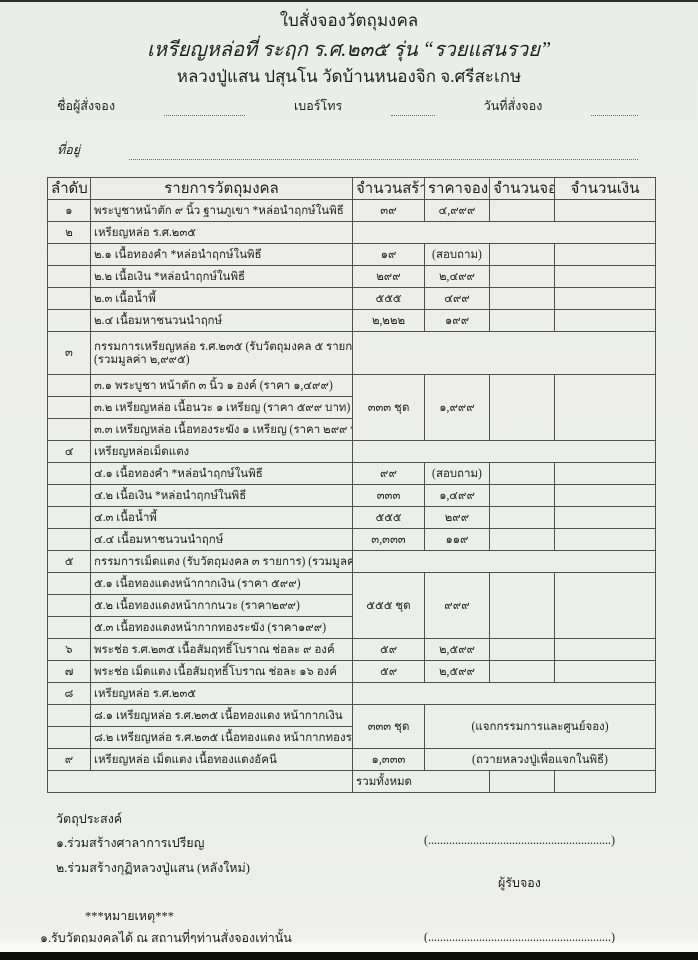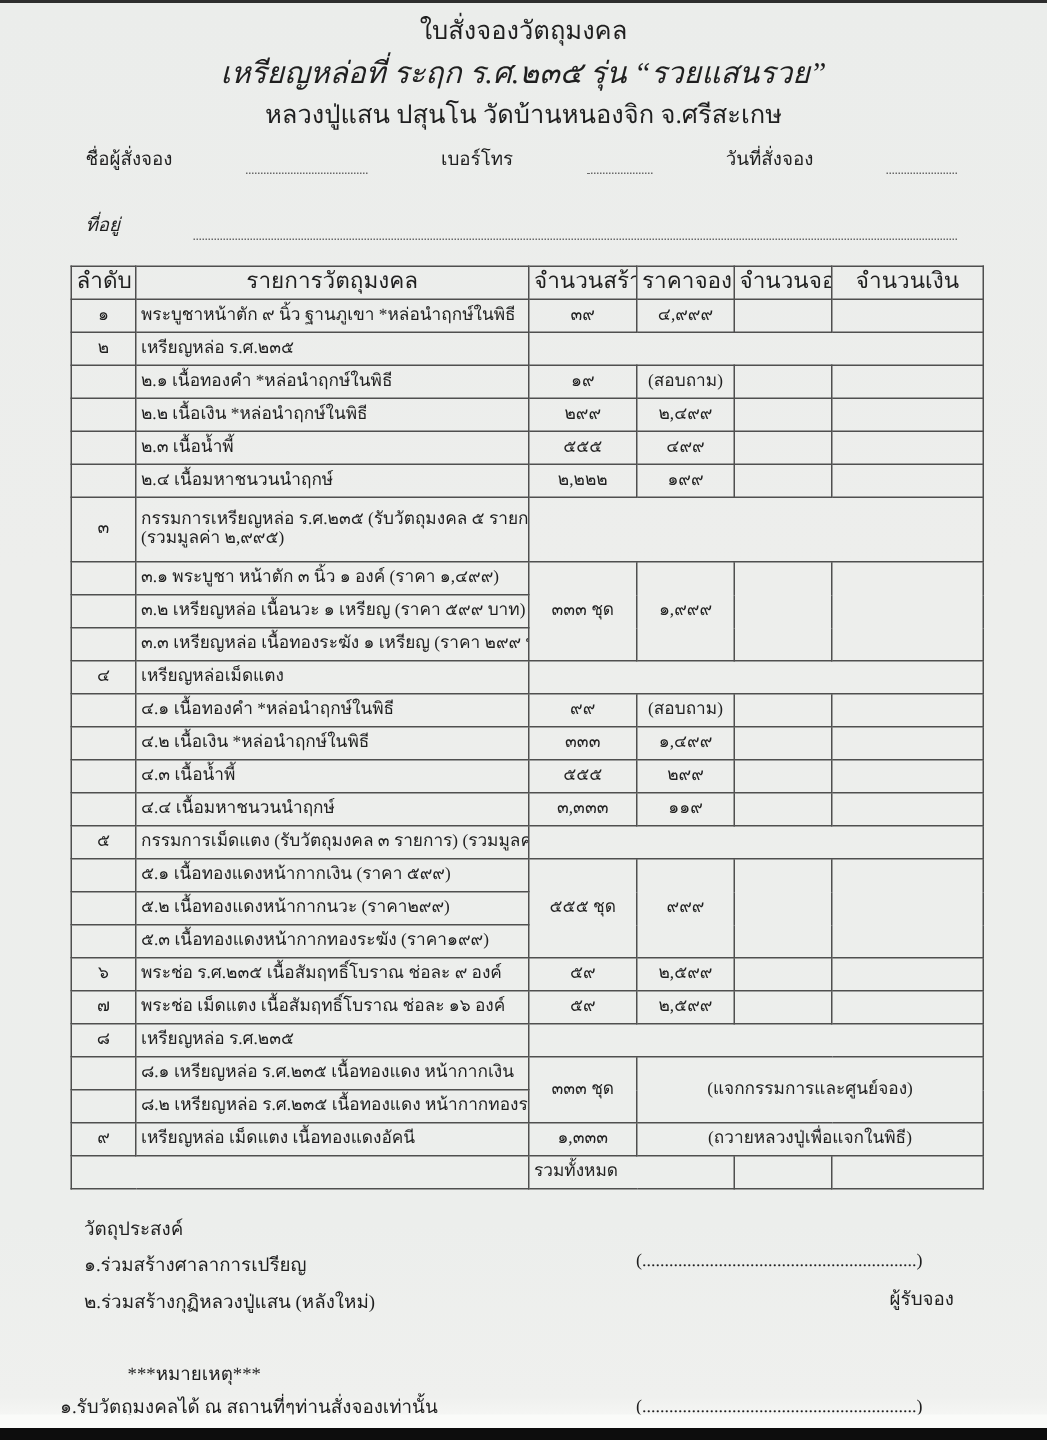--- a/index.html
+++ b/index.html
@@ -51,21 +51,21 @@
   td.item{text-align:left;padding-left:10px;}
   td.ctr{padding-left:3px;}
   tr.tall td{height:42px;}
   td.noborder{border:none;background:transparent;}
   td.note{text-align:center;}
   td.mid{vertical-align:middle;}
 
   .footer{position:relative;margin-top:14px;font-size:12.5px;}
   .f-left{margin-left:56px;line-height:1.95;}
   .sig1{position:absolute;left:403px;top:26px;width:233px;text-align:center;font-size:12px;}
-  .sig2{position:absolute;left:403px;top:49px;width:233px;text-align:right;}
+  .sig2{position:absolute;left:403px;top:66px;width:233px;text-align:center;}
   .notes{position:relative;margin-top:26px;font-size:12.5px;}
   .n-title{margin-left:85px;}
   .n-left{margin-left:40px;line-height:1.95;}
   .sig3{position:absolute;left:403px;top:24px;width:233px;text-align:center;font-size:12px;}
 </style>
 </head>
 <body>
 
 <div class="page">
   <div class="scan-top"></div>

